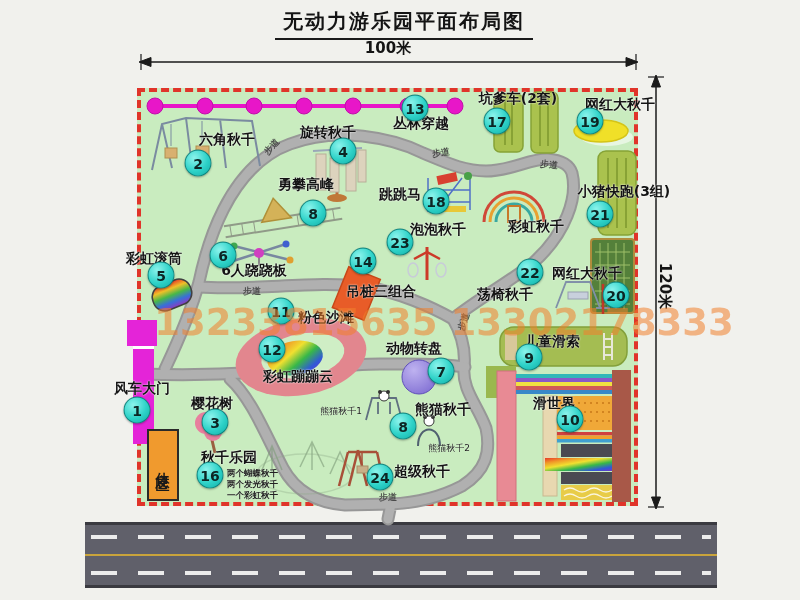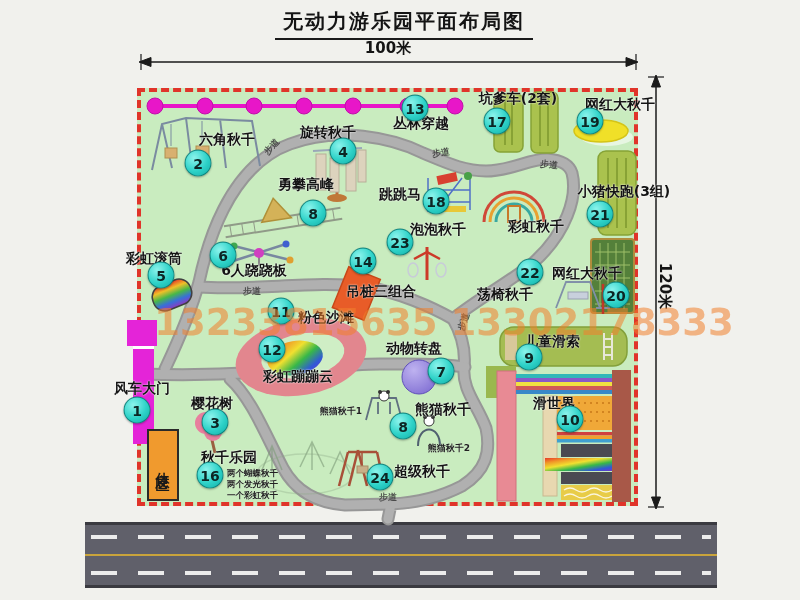--- a/index.html
+++ b/index.html
@@ -13,21 +13,21 @@
          border-bottom:2.5px solid #1a1a1a;padding:0 8px 3px;z-index:60;white-space:nowrap;}
   .dim-lbl{position:absolute;font-size:15px;font-weight:bold;color:#141414;z-index:60;white-space:nowrap;}
   #dim-top{left:388px;top:48px;transform:translate(-50%,-50%);}
   #dim-right{left:636px;top:278px;width:60px;height:16px;text-align:center;transform:rotate(90deg);}
   .lbl{position:absolute;transform:translate(-50%,-50%);font-size:14px;font-weight:bold;color:#141414;
        white-space:nowrap;z-index:50;text-shadow:0 0 2px rgba(255,255,255,.8),0 0 1px rgba(255,255,255,.8);}
   .bubble{position:absolute;width:25px;height:25px;border-radius:50%;transform:translate(-50%,-50%);
           background:radial-gradient(circle at 35% 30%,#8cf4ec,#2ed2c8 55%,#12aea6);
           border:1px solid rgba(8,110,104,.75);color:#0c2624;font-size:14px;font-weight:bold;
           display:flex;align-items:center;justify-content:center;z-index:55;box-shadow:0 1px 2px rgba(0,0,0,.3);}
-  .note{position:absolute;transform:translate(-50%,-50%);font-size:9px;font-weight:bold;color:#222;
+  .note{position:absolute;transform:translate(-50%,-50%);font-size:9px;font-weight:normal;color:#222;
         white-space:nowrap;z-index:50;text-shadow:0 0 1px rgba(255,255,255,.6);}
   .note-left{position:absolute;font-size:8.5px;font-weight:bold;color:#222;white-space:nowrap;z-index:50;
              line-height:10px;text-shadow:0 0 1px rgba(255,255,255,.6);}
   .path-lbl{position:absolute;font-size:9px;font-weight:bold;color:#3f3f3f;white-space:nowrap;z-index:45;opacity:.9;}
   #rest-area{position:absolute;left:147px;top:429px;width:32px;height:72px;background:#f09a2e;
              border:2px solid #2a2a2a;box-sizing:border-box;display:flex;align-items:center;justify-content:center;
              writing-mode:vertical-rl;font-size:14px;font-weight:bold;letter-spacing:3px;color:#1a1a1a;z-index:48;}
   #wm-company{position:absolute;left:435px;top:276px;transform:translate(-50%,-50%);font-size:40px;font-weight:bold;
               letter-spacing:6px;color:rgba(72,152,80,.42);white-space:nowrap;z-index:70;}
   #wm-phone{position:absolute;left:420px;top:322px;transform:translate(-50%,-50%);font-size:37px;font-weight:bold;

